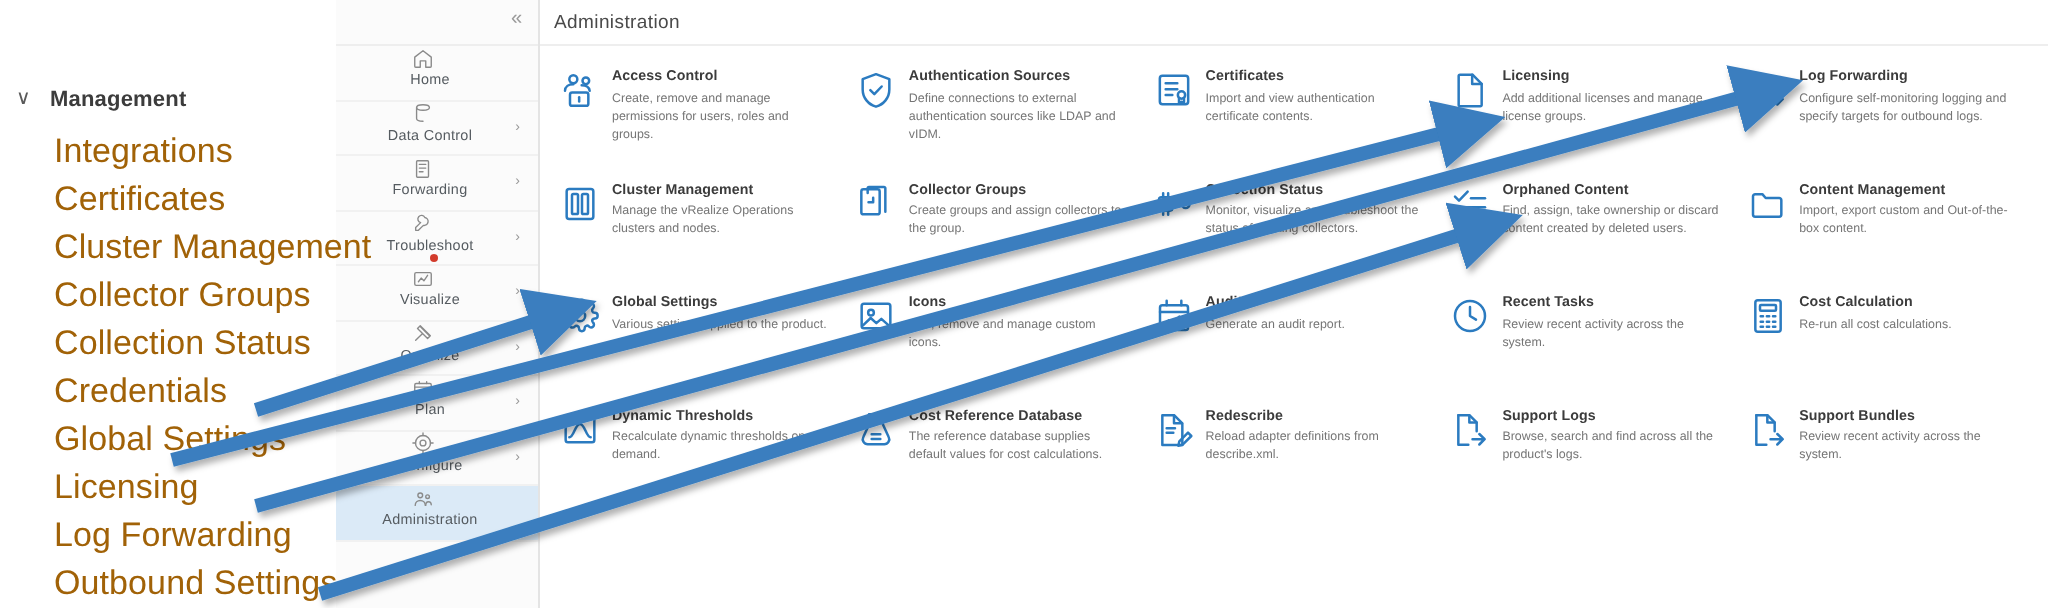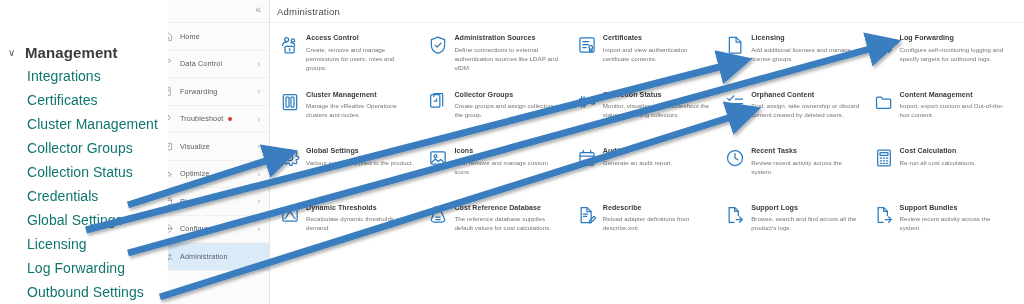--- a/index.html
+++ b/index.html
@@ -27,20 +27,21 @@
     font-size: 10px; color: #9a9a9a; line-height: 10px;
     cursor: pointer;
   }
   .nav-item {
     position: relative;
     height: 27.5px;
     display: flex; align-items: center;
     padding-left: 9px;
     border-bottom: 1px solid #f1f1f1;
     cursor: pointer;
+    flex-direction: column;
   }
   .nav-item.selected { background: #dbeaf7; }
   .nav-ico {
     width: 12px; height: 12px; flex: 0 0 12px;
     margin-right: 7px;
     color: #8a8a8a;
     display: flex; align-items: center; justify-content: center;
   }
   .nav-ico svg { width: 11px; height: 11px; display: block; }
   .nav-label {
@@ -103,26 +104,26 @@
   }
   .ov-head {
     position: absolute; left: 8px; top: 44px;
     display: flex; align-items: center;
   }
   .ov-chevron {
     font-size: 10px; color: #5a5a5a; margin-right: 8px;
     line-height: 10px; width: 9px;
   }
   .ov-head-label {
-    font-size: 15px; font-weight: bold; color: #3c3c3c;
+    font-size: 11px; font-weight: bold; color: #3c3c3c;
     letter-spacing: .1px;
   }
   .ov-list { position: absolute; left: 27px; top: 64px; }
   .ov-item {
-    font-size: 14px; color: #0f766e; letter-spacing: .05px;
+    font-size: 17px; color: #a16207; letter-spacing: .05px;
     line-height: 24px; white-space: nowrap;
     cursor: pointer;
   }
 
   
   .arrows {
     position: absolute; left: 0; top: 0;
     width: 1024px; height: 304px;
     z-index: 10; pointer-events: none;
   }
@@ -250,21 +251,21 @@
           </div>
         </div>
         <div class="card">
           <div class="card-ico">
             <svg viewBox="0 0 24 24" fill="none" stroke="currentColor" stroke-width="1.5" stroke-linecap="round" stroke-linejoin="round">
               <path d="M12 2.5l8 3v6.2c0 5-3.4 9-8 10.3-4.6-1.3-8-5.3-8-10.3V5.5z"></path>
               <path d="M8.6 12.1l2.4 2.4 4.4-4.6"></path>
             </svg>
           </div>
           <div class="card-body">
-            <div class="card-title">Administration Sources</div>
+            <div class="card-title">Authentication Sources</div>
             <div class="card-desc">Define connections to external authentication sources like LDAP and vIDM.</div>
           </div>
         </div>
         <div class="card">
           <div class="card-ico">
             <svg viewBox="0 0 24 24" fill="none" stroke="currentColor" stroke-width="1.5" stroke-linecap="round" stroke-linejoin="round">
               <rect x="3.5" y="3.5" width="17" height="17" rx="1.6"></rect>
               <path d="M7 8h7M7 11.5h7M7 15h4"></path>
               <circle cx="16.5" cy="15" r="2.2"></circle>
               <path d="M15 16.8V20l1.5-1 1.5 1v-3.2"></path>

